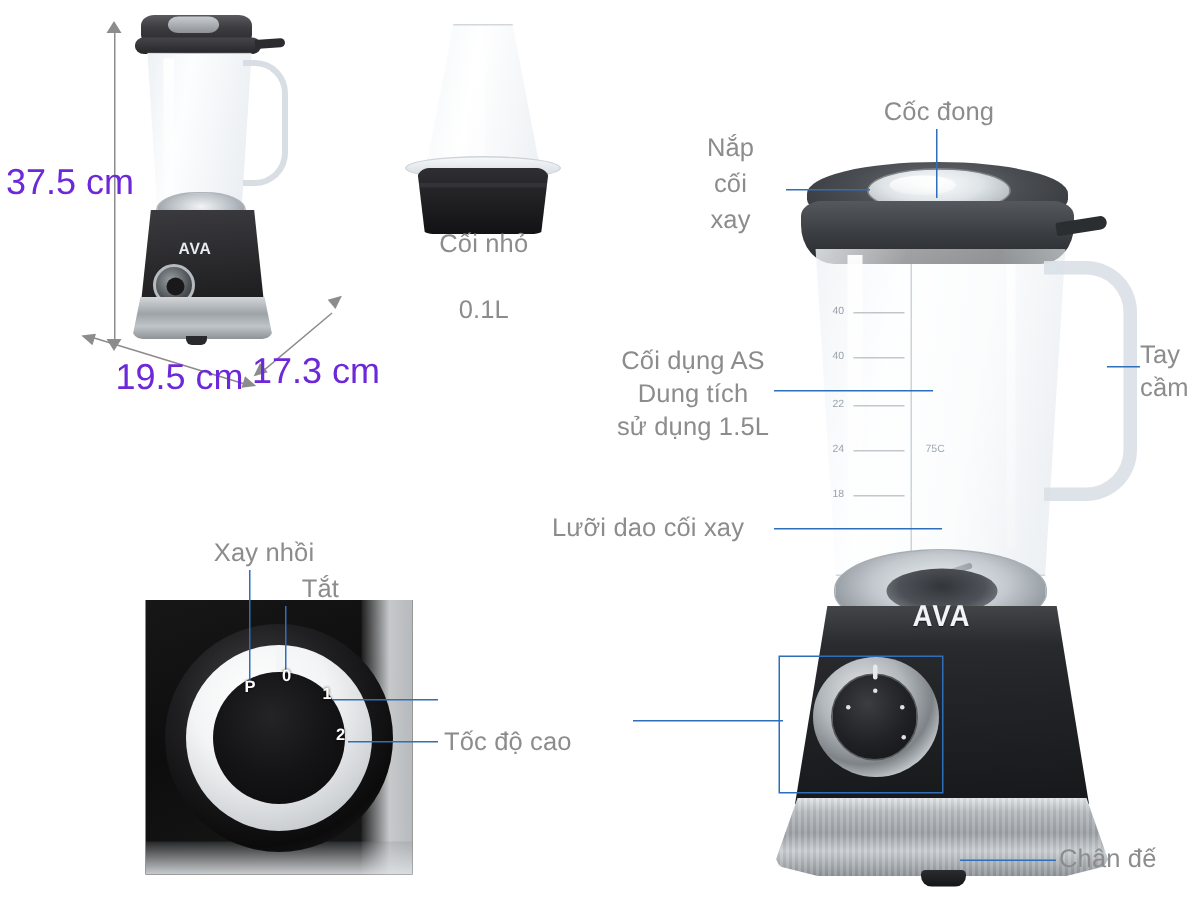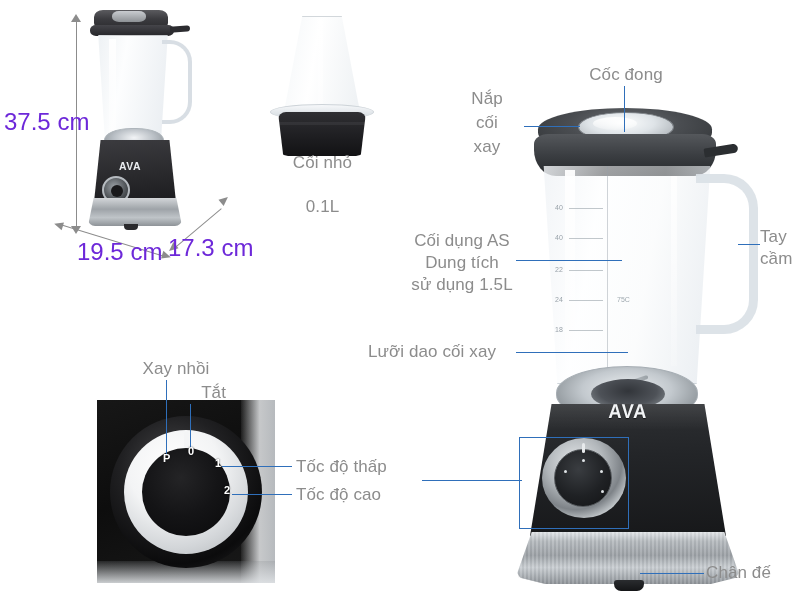--- a/index.html
+++ b/index.html
@@ -469,21 +469,20 @@
   <div class="dialmark" style="left:215px; top:457px;">1</div>
   <div class="dialmark" style="left:224px; top:484px;">2</div>
 
   <div class="lbl c" style="left:122px; top:358px; width:108px;">Xay nhồi</div>
   <div class="ln v" style="left:166px; top:380px; height:74px;"></div>
 
   <div class="lbl c" style="left:150px; top:382px; width:76px;text-align:right;">Tắt</div>
   <div class="ln v" style="left:190px; top:404px; height:44px;"></div>
 
   <div class="ln h" style="left:222px; top:466px; width:70px;"></div>
-  <div class="lbl l" style="left:296px; top:456px; width:126px;">Tốc độ thấp</div>
 
   <div class="ln h" style="left:232px; top:494px; width:60px;"></div>
   <div class="lbl l" style="left:296px; top:484px; width:126px;">Tốc độ cao</div>
 
   <div class="ln h" style="left:422px; top:480px; width:100px;"></div>
   <div class="box-hl" style="left:519px; top:437px; width:110px; height:92px;"></div>
 
 </div>
 
 </body></html>

